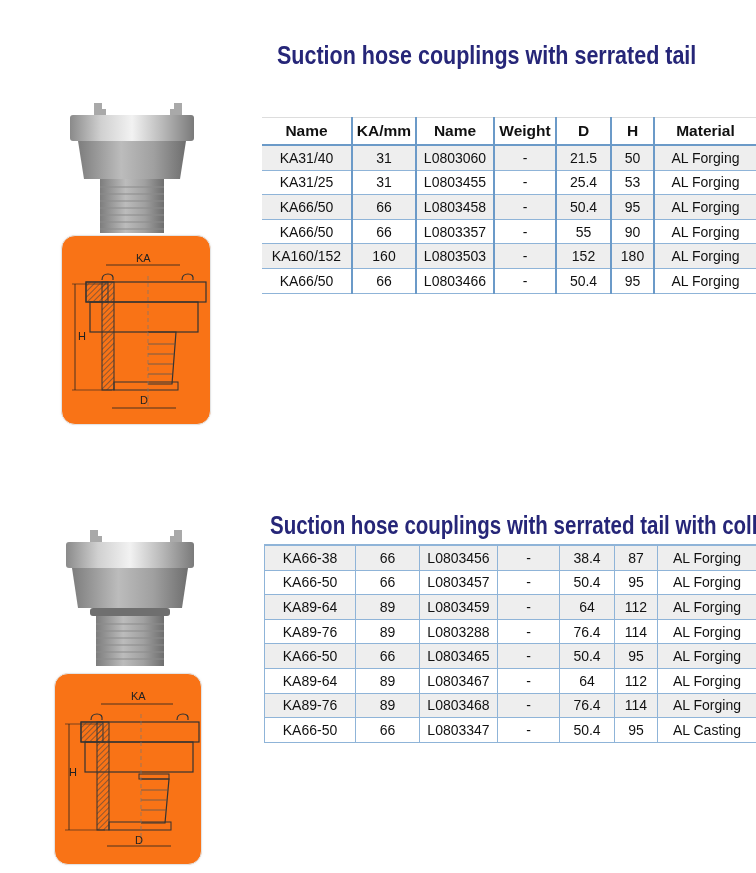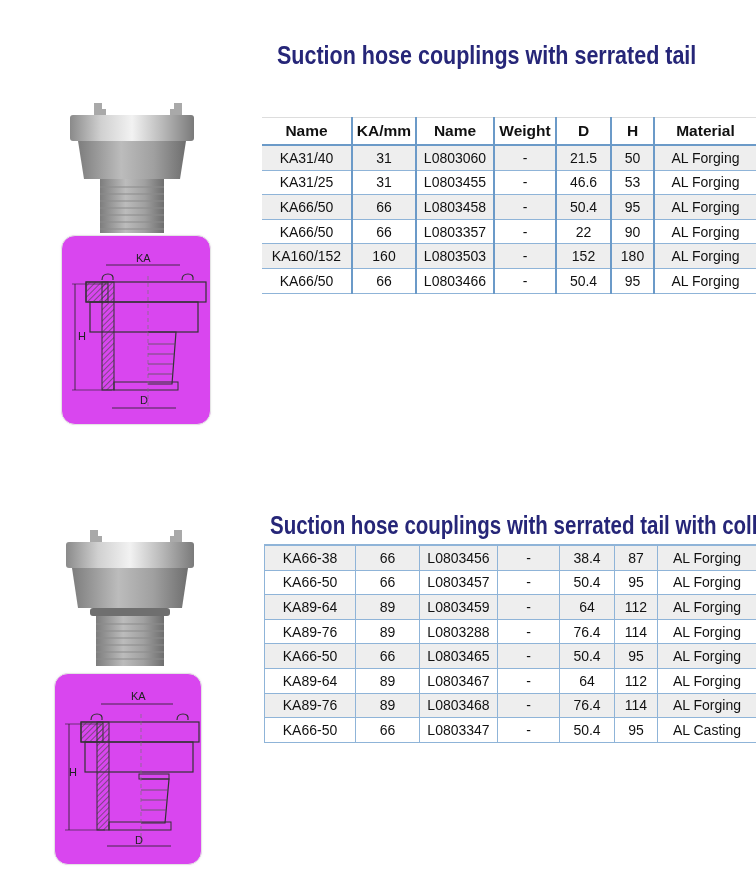--- a/index.html
+++ b/index.html
@@ -25,21 +25,21 @@
     table.spec td:last-child, table.spec th:last-child { border-right:none; }
     table.spec th { font-weight:bold; font-size:15.5px; height:26px; border-bottom:2.5px solid #6b9ac8;text-align:center; }
     table.spec tbody tr:nth-child(odd) td { background:#eeeeee; }
     table.spec tbody tr:nth-child(even) td { background:#ffffff; }
     #table1 { left:262px; top:117px; width:494px; border-top:1px solid #ddd; }
     #table2 { left:264px; top:544px; width:492px; border-top:2px solid #8fb4d8; }
     #table2 td { border-left:1.5px solid #8fb4d8; border-right:1.5px solid #8fb4d8; height:23.6px; }
 
     .photo { position:absolute; }
     .drawing {
-      position:absolute; border:1.5px solid #e4e4e4; border-radius:14px; background:#d946ef;
+      position:absolute; border:1.5px solid #e4e4e4; border-radius:14px; background:#f97316;
       box-shadow:0 0 3px rgba(0,0,0,0.05);
     }
     .dim-label { position:absolute; font-size:11px; color:#222; font-family:"Liberation Sans", sans-serif; }
   </style>
 </head>
 <body>
 
 <div id="title1" class="title">Suction hose couplings with serrated tail</div>
 
 <svg class="photo" style="left:62px;top:95px" width="150" height="140" viewBox="0 0 150 140">
@@ -140,39 +140,39 @@
         <td>-</td>
         <td>21.5</td>
         <td>50</td>
         <td>AL Forging</td>
       </tr>
       <tr>
         <td>KA31/25</td>
         <td>31</td>
         <td>L0803455</td>
         <td>-</td>
-        <td>46.6</td>
+        <td>25.4</td>
         <td>53</td>
         <td>AL Forging</td>
       </tr>
       <tr>
         <td>KA66/50</td>
         <td>66</td>
         <td>L0803458</td>
         <td>-</td>
         <td>50.4</td>
         <td>95</td>
         <td>AL Forging</td>
       </tr>
       <tr>
         <td>KA66/50</td>
         <td>66</td>
         <td>L0803357</td>
         <td>-</td>
-        <td>22</td>
+        <td>55</td>
         <td>90</td>
         <td>AL Forging</td>
       </tr>
       <tr>
         <td>KA160/152</td>
         <td>160</td>
         <td>L0803503</td>
         <td>-</td>
         <td>152</td>
         <td>180</td>

